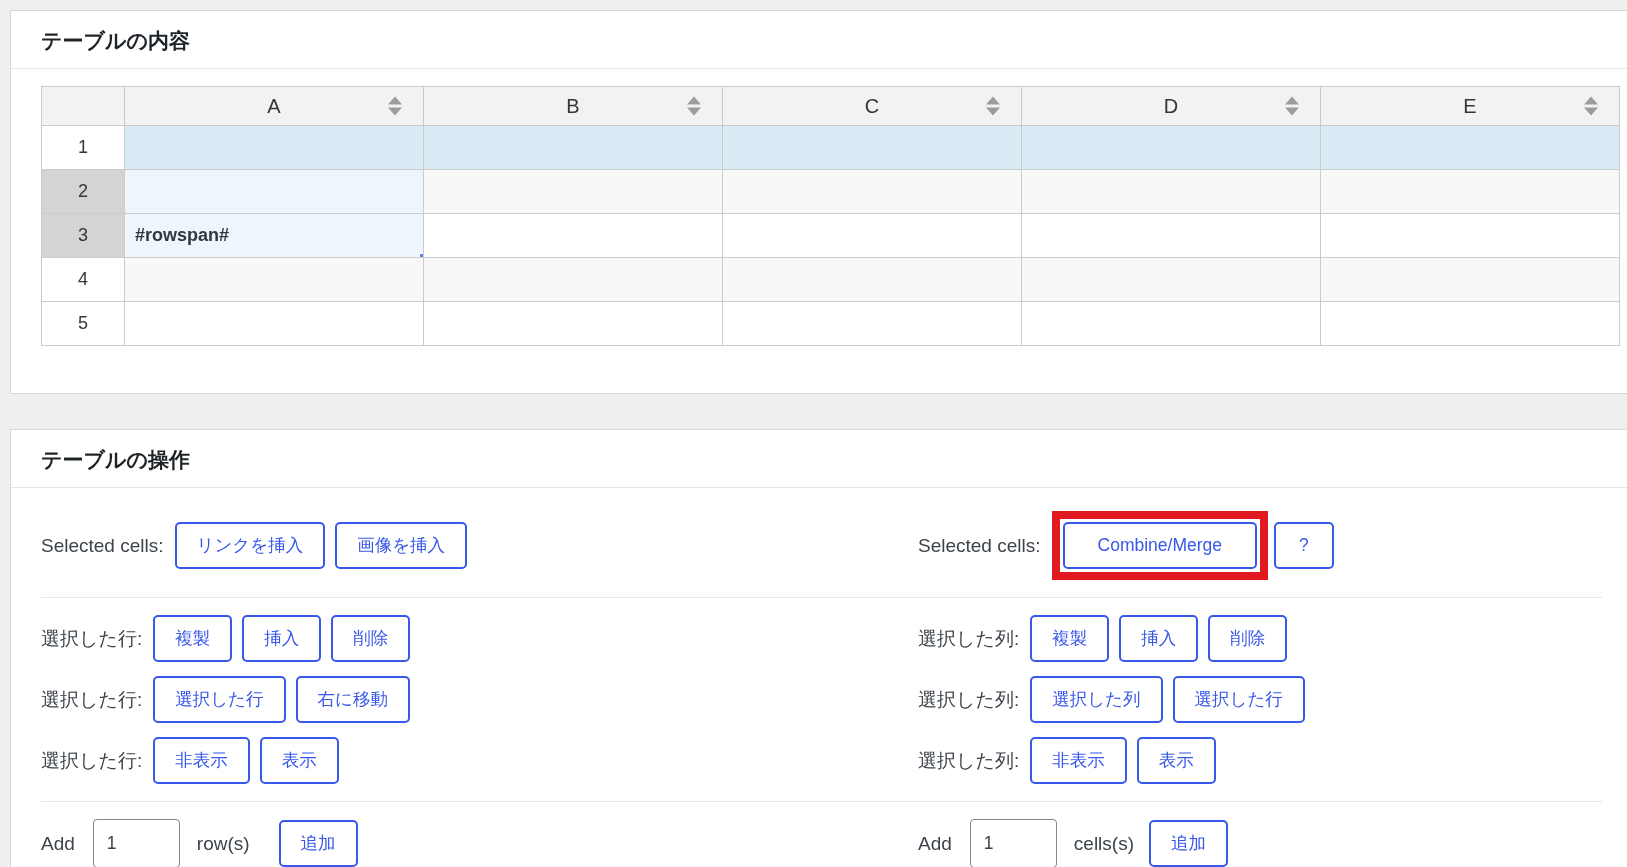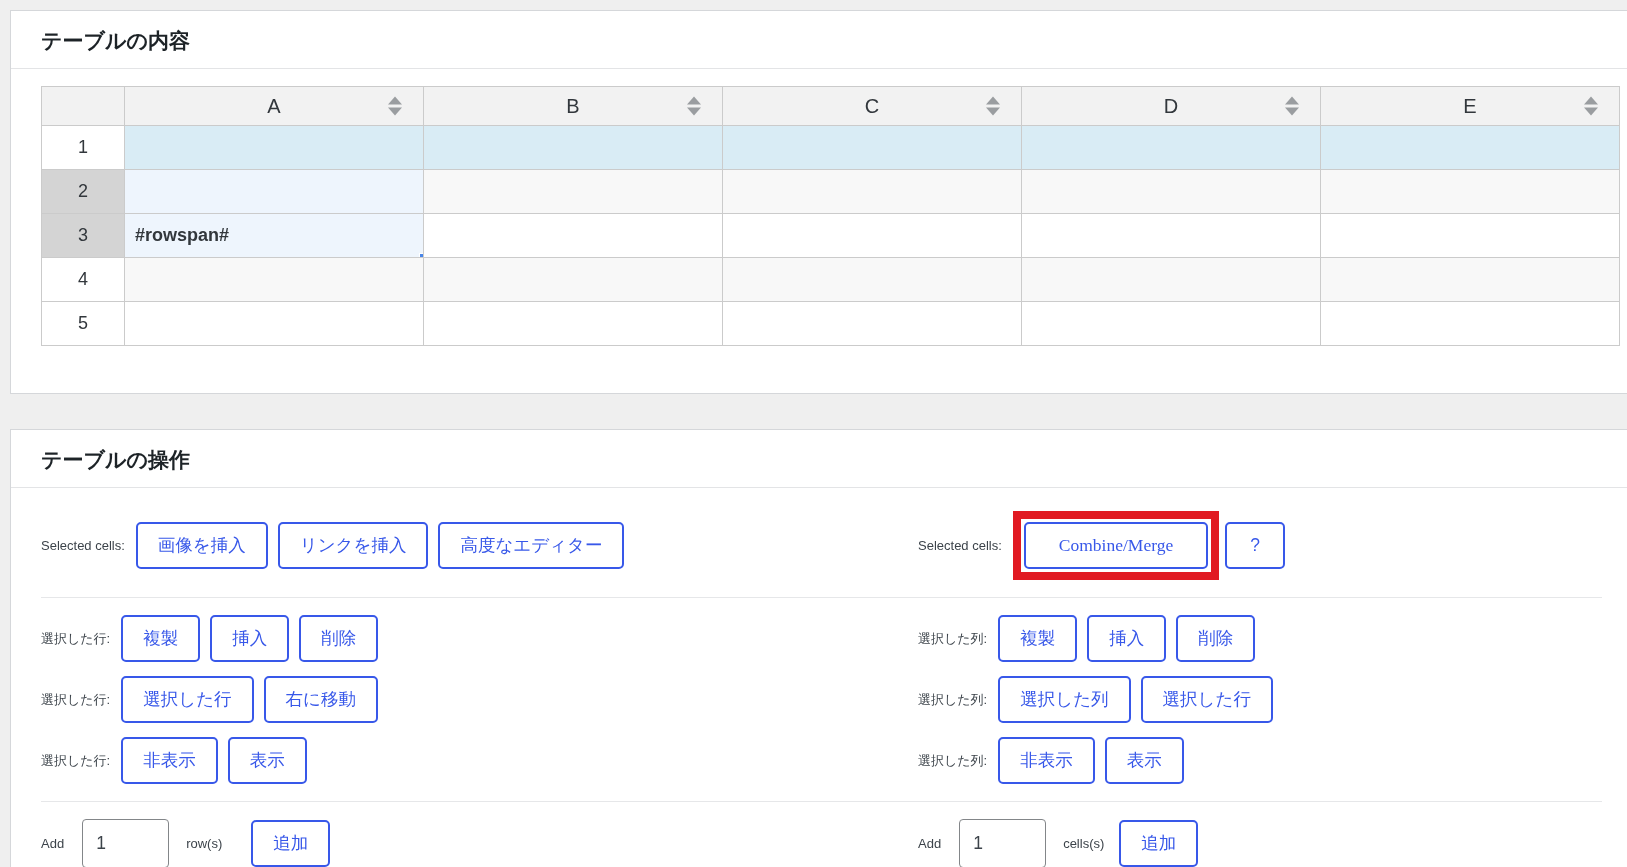--- a/index.html
+++ b/index.html
@@ -67,35 +67,35 @@
   td.sel-bottom { border-bottom: 2px solid #4a86e8; border-left: 2px solid #4a86e8; border-right: 2px solid #4a86e8; position: relative; }
   .fill-handle {
     position: absolute; right: -7px; bottom: -7px; z-index: 3;
     width: 11px; height: 11px; background: #4a86e8; border: 1px solid #fff;
   }
 
   
   .ops-row { display: flex; align-items: center; margin: 4px 0 14px; }
   .half-left  { width: 877px; display: flex; align-items: center; flex: 0 0 877px; }
   .half-right { flex: 1; display: flex; align-items: center; }
-  .ops-label { font-size: 13px; color: #3c434a; margin-right: 11px; white-space: nowrap; }
+  .ops-label { font-size: 19px; color: #3c434a; margin-right: 11px; white-space: nowrap; }
   .btn {
     background: #fff;
     border: 2px solid #3858e9;
     color: #3858e9;
     border-radius: 5px;
     padding: 11px 20px;
     font-size: 17.5px;
     line-height: 1.2;
     font-family: inherit;
     cursor: pointer;
     margin-right: 10px;
     white-space: nowrap;
   }
-  .btn-merge { padding: 11px 33px; margin-right: 0; font-family: Liberation Serif, serif; }
+  .btn-merge { padding: 11px 33px; margin-right: 0; }
   .btn-help  { padding: 11px 23px; }
   .red-ring {
     border: 8px solid #e11a22;
     padding: 3px;
     display: inline-flex;
     margin-right: 6px;
   }
   .ops-sep { border-top: 1px solid #e6e7e9; margin: 17px 0; }
   .add-input {
     width: 87px; height: 49px;
@@ -210,23 +210,22 @@
   </div>
 </div>
 
 <div class="panel">
   <div class="panel-title">テーブルの操作</div>
   <div class="panel-body-ops">
 
     <div class="ops-row">
       <div class="half-left">
         <span class="ops-label">Selected cells:</span>
+        <button class="btn">リンクを挿入</button>
         <button class="btn">画像を挿入</button>
-        <button class="btn">リンクを挿入</button>
-        <button class="btn">高度なエディター</button>
       </div>
       <div class="half-right">
         <span class="ops-label">Selected cells:</span>
         <span class="red-ring">
           <button class="btn btn-merge">Combine/Merge</button>
         </span>
         <button class="btn btn-help">?</button>
       </div>
     </div>
 

